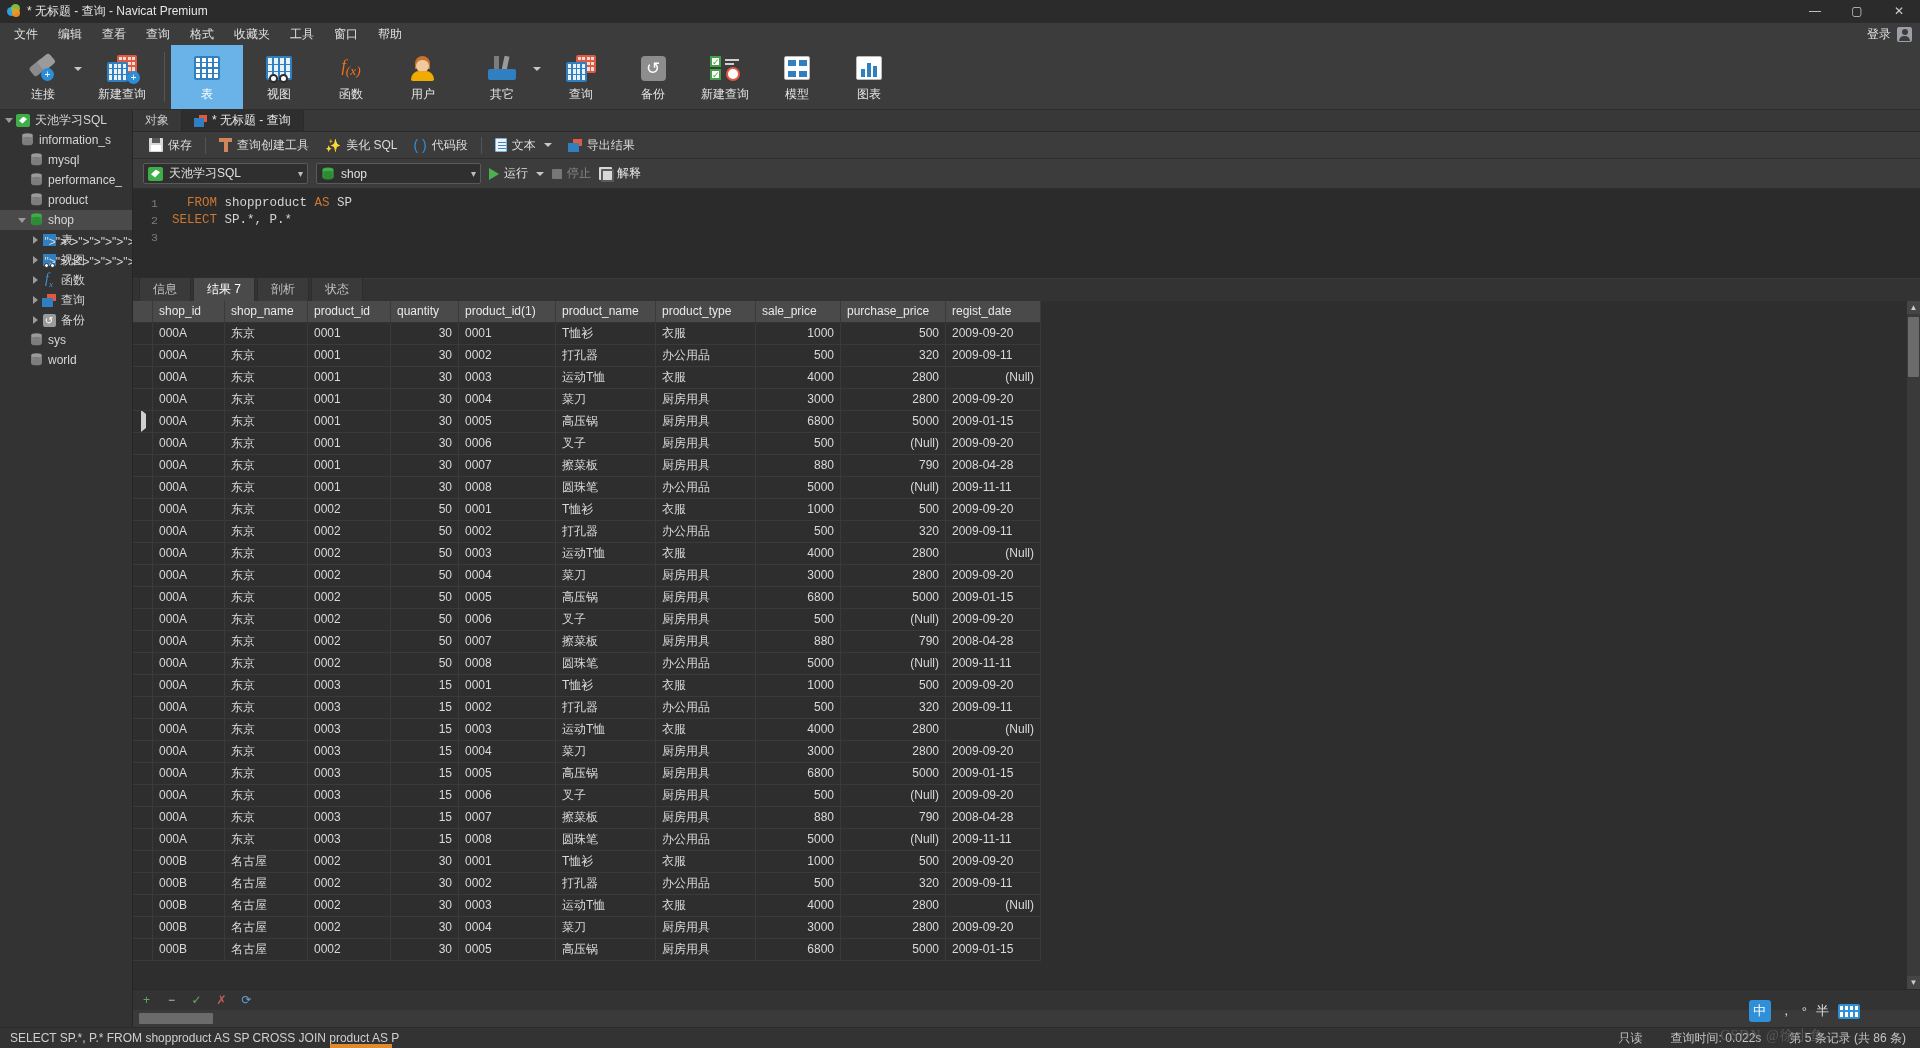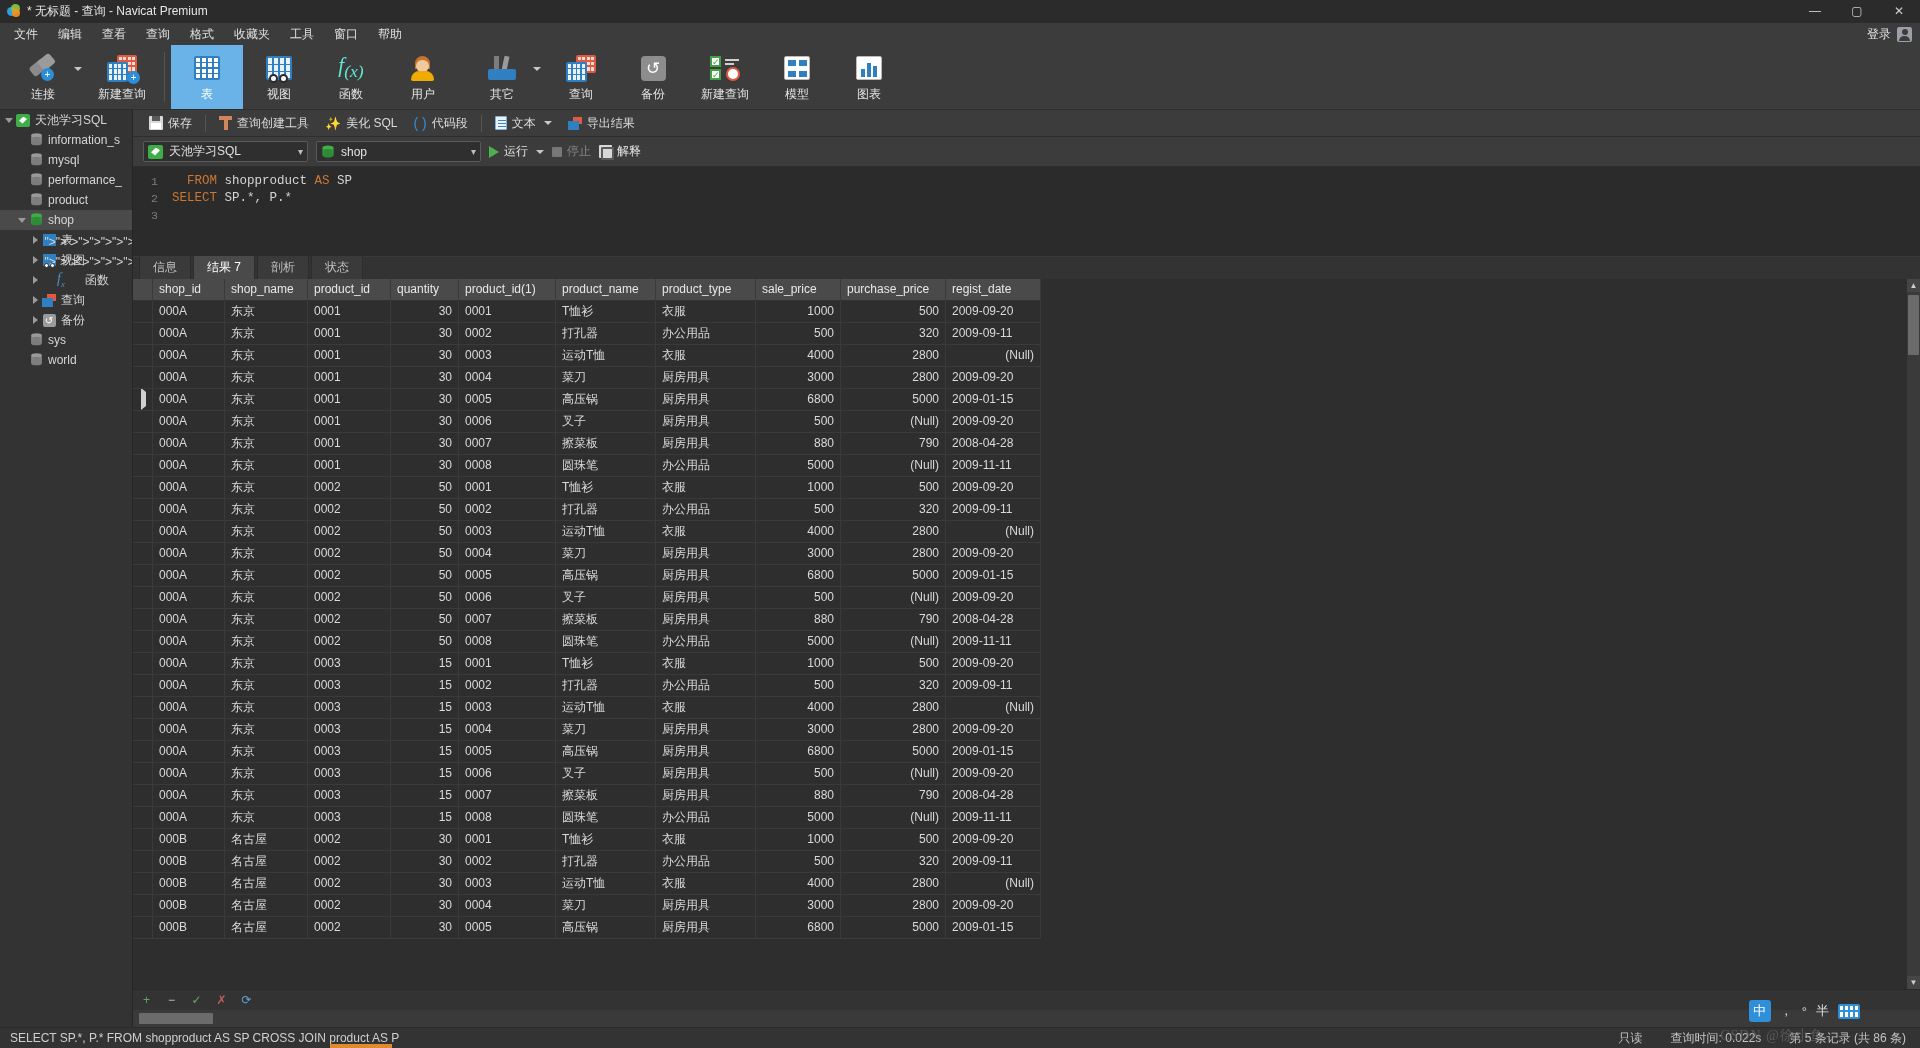--- a/index.html
+++ b/index.html
@@ -75,21 +75,21 @@
   .conn-ico{width:28px;height:26px;position:relative;}
   .conn-ico .p1{position:absolute;width:17px;height:11px;background:#8b8b8b;border-radius:3px;
      transform:rotate(-40deg);left:1px;top:7px;}
   .conn-ico .p2{position:absolute;width:15px;height:12px;background:#9b9b9b;border-radius:3px;
      transform:rotate(-40deg);left:10px;top:1px;}
   .view-ico{width:26px;height:24px;background:#2f7fc1;border-radius:2px;position:relative;
      display:grid;grid-template-columns:repeat(4,1fr);grid-template-rows:repeat(3,1fr);gap:1.5px;padding:2px;}
   .view-ico span{background:#e8f1f8;}
   .view-ico .eye{position:absolute;width:9px;height:9px;border-radius:50%;background:#fff;border:2px solid #2b2b2b;bottom:-3px;}
   .view-ico .eye.e1{left:3px;} .view-ico .eye.e2{left:13px;}
-  .fx-ico{font-family:"Liberation Serif",serif;font-style:italic;font-size:21px;color:#5eead4;line-height:1;}
+  .fx-ico{font-family:"Liberation Serif",serif;font-style:italic;font-size:16px;color:#f97316;line-height:1;}
   .usr-ico{width:24px;height:26px;position:relative;}
   .usr-ico .h{position:absolute;width:15px;height:13px;background:#c8732b;border-radius:8px 8px 0 0;left:4px;top:1px;}
   .usr-ico .f{position:absolute;width:13px;height:12px;background:#f0c9a0;border-radius:6px;left:5px;top:5px;}
   .usr-ico .bd{position:absolute;width:23px;height:10px;background:#f0ab00;border-radius:9px 9px 2px 2px;left:0;bottom:0;}
   .tool-ico{width:28px;height:24px;position:relative;}
   .tool-ico .box{position:absolute;width:28px;height:11px;background:#2f7fc1;border-radius:2px;bottom:0;}
   .tool-ico .w1{position:absolute;width:5px;height:15px;background:#7d7d7d;left:6px;top:0;}
   .tool-ico .w2{position:absolute;width:5px;height:15px;background:#9a9a9a;left:15px;top:0;transform:rotate(12deg);}
   .bak-ico{width:25px;height:25px;background:#8d8d8d;border-radius:4px;display:flex;align-items:center;justify-content:center;
      color:#fff;font-size:17px;}
@@ -483,21 +483,21 @@
             <span class="tw">
               <i class="tri open"></i>
             </span>
             <span class="ticon">
               <span style="display:block;width:14px;height:13px;background:#3fae49;border-radius:2px;position:relative;">
                 <i style="position:absolute;left:3px;top:3px;width:8px;height:7px;background:#fff;clip-path:polygon(0 60%,55% 0,100% 35%,45% 100%);"></i>
               </span>
             </span>
             <span>天池学习SQL</span>
           </div>
-          <div class="tree-row" style="padding-left: 16px;">
+          <div class="tree-row" style="padding-left: 7px;">
             <span class="tw"></span>
             <span class="ticon">
               <svg class="db-cyl" viewBox="0 0 13 14" width="13" height="14">
                 <ellipse cx="6.5" cy="2.2" rx="5.2" ry="1.9" fill="#9b9b9b"></ellipse>
                 <rect x="1.3" y="2.2" width="10.4" height="8.3" fill="#9b9b9b"></rect>
                 <ellipse cx="6.5" cy="10.4" rx="5.2" ry="1.9" fill="#7d7d7d"></ellipse>
                 <ellipse cx="6.5" cy="5.3" rx="5.2" ry="1.6" fill="#7d7d7d"></ellipse>
                 <ellipse cx="6.5" cy="7.9" rx="5.2" ry="1.6" fill="#7d7d7d"></ellipse>
               </svg>
             </span>
@@ -572,21 +572,21 @@
             </span>
             <span class="ticon">
               <span style="position:relative;display:inline-block;width:13px;height:12px;">
                 <span style="display:grid;width:13px;height:12px;background:#2f7fc1;grid-template-columns:repeat(4,1fr);grid-template-rows:repeat(3,1fr);gap:1px;padding:1px;"><i style="background:#e8f1f8"></i>"&gt;"&gt;"&gt;"&gt;"&gt;"&gt;"&gt;"&gt;"&gt;"&gt;"&gt;</span>
                 <i style="position:absolute;left:1px;bottom:-2px;width:5px;height:5px;border-radius:50%;background:#fff;border:1px solid #333;"></i>
                 <i style="position:absolute;left:7px;bottom:-2px;width:5px;height:5px;border-radius:50%;background:#fff;border:1px solid #333;"></i>
               </span>
             </span>
             <span>视图</span>
           </div>
-          <div class="tree-row" style="padding-left: 29px; gap: 12px;">
+          <div class="tree-row" style="padding-left: 29px;">
             <span class="tw">
               <i class="tri"></i>
             </span>
             <span class="ticon">
               <span style="font-family:'Liberation Serif',serif;font-style:italic;color:#4a90c9;font-size:14px;line-height:1;">f<sub style="font-size:9px">x</sub></span>
             </span>
             <span>函数</span>
           </div>
           <div class="tree-row" style="padding-left: 29px;">
             <span class="tw">
@@ -633,20 +633,32 @@
                 <ellipse cx="6.5" cy="7.9" rx="5.2" ry="1.6" fill="#7d7d7d"></ellipse>
               </svg>
             </span>
             <span>world</span>
           </div>
         </div>
     </div>
 
     <div class="rightpane">
 
+      <div class="tabstrip">
+        <div class="tab">
+          <span>对象</span>
+        </div>
+        <div class="tab active">
+          <span class="minigrid">
+              <i class="rr"></i>
+              <i class="bb"></i>
+            </span>
+          <span>* 无标题 - 查询</span>
+        </div>
+      </div>
 
       <div class="qtoolbar">
         <div class="qt-btn">
           <span class="save-ico"></span>
           <span>保存</span>
         </div>
         <div class="qt-sep"></div>
         <div class="qt-btn">
           <span class="qb-ico"></span>
           <span>查询创建工具</span>

